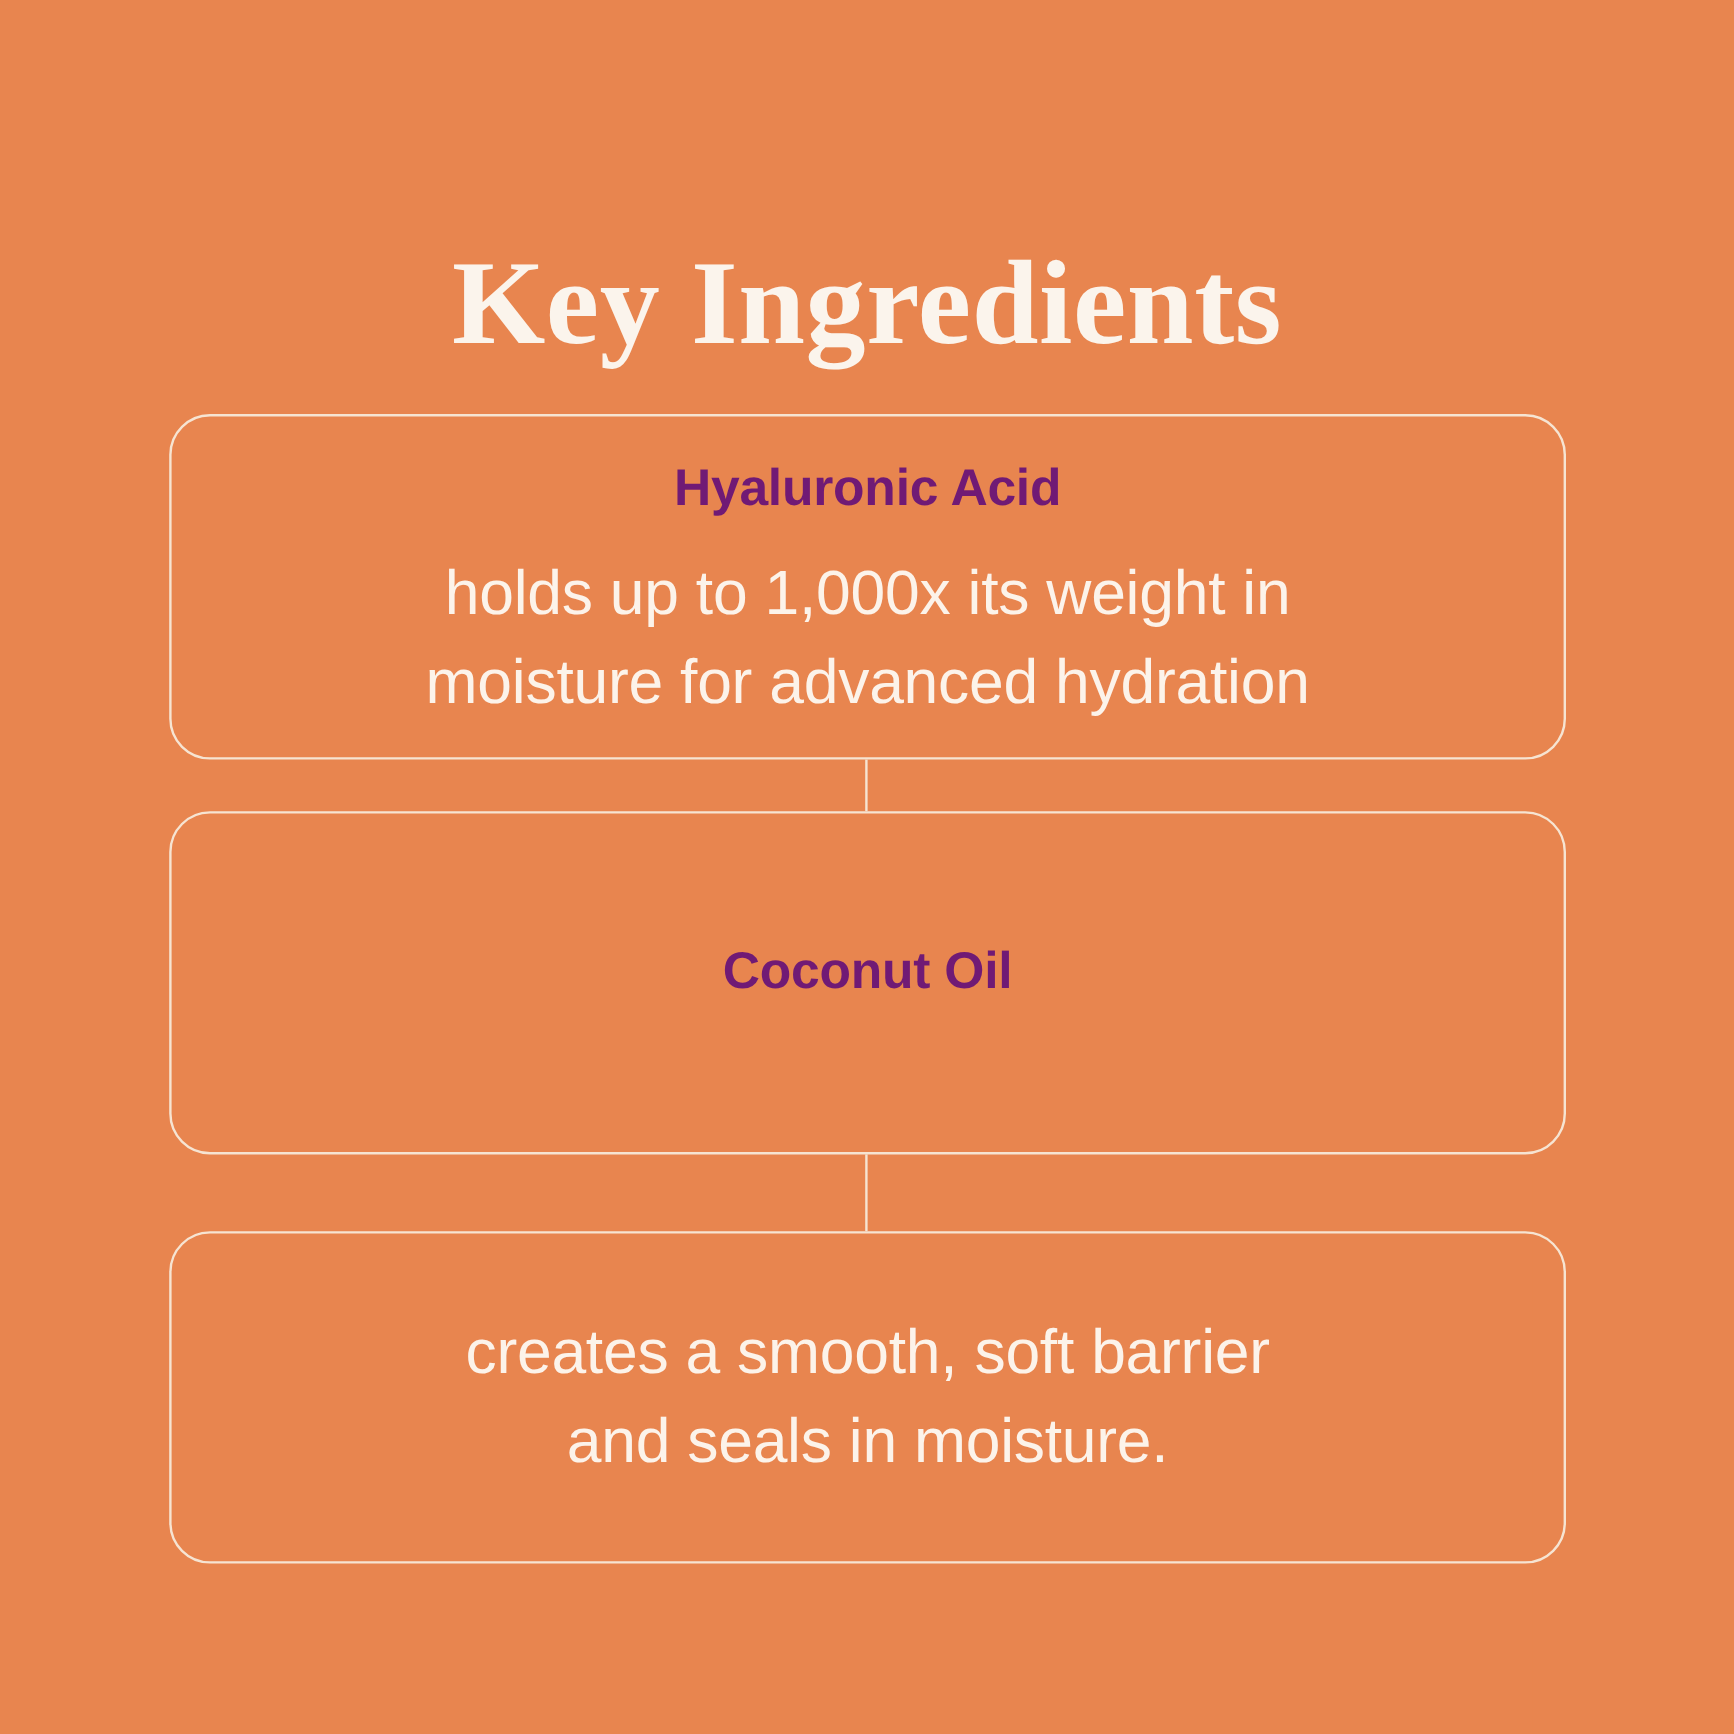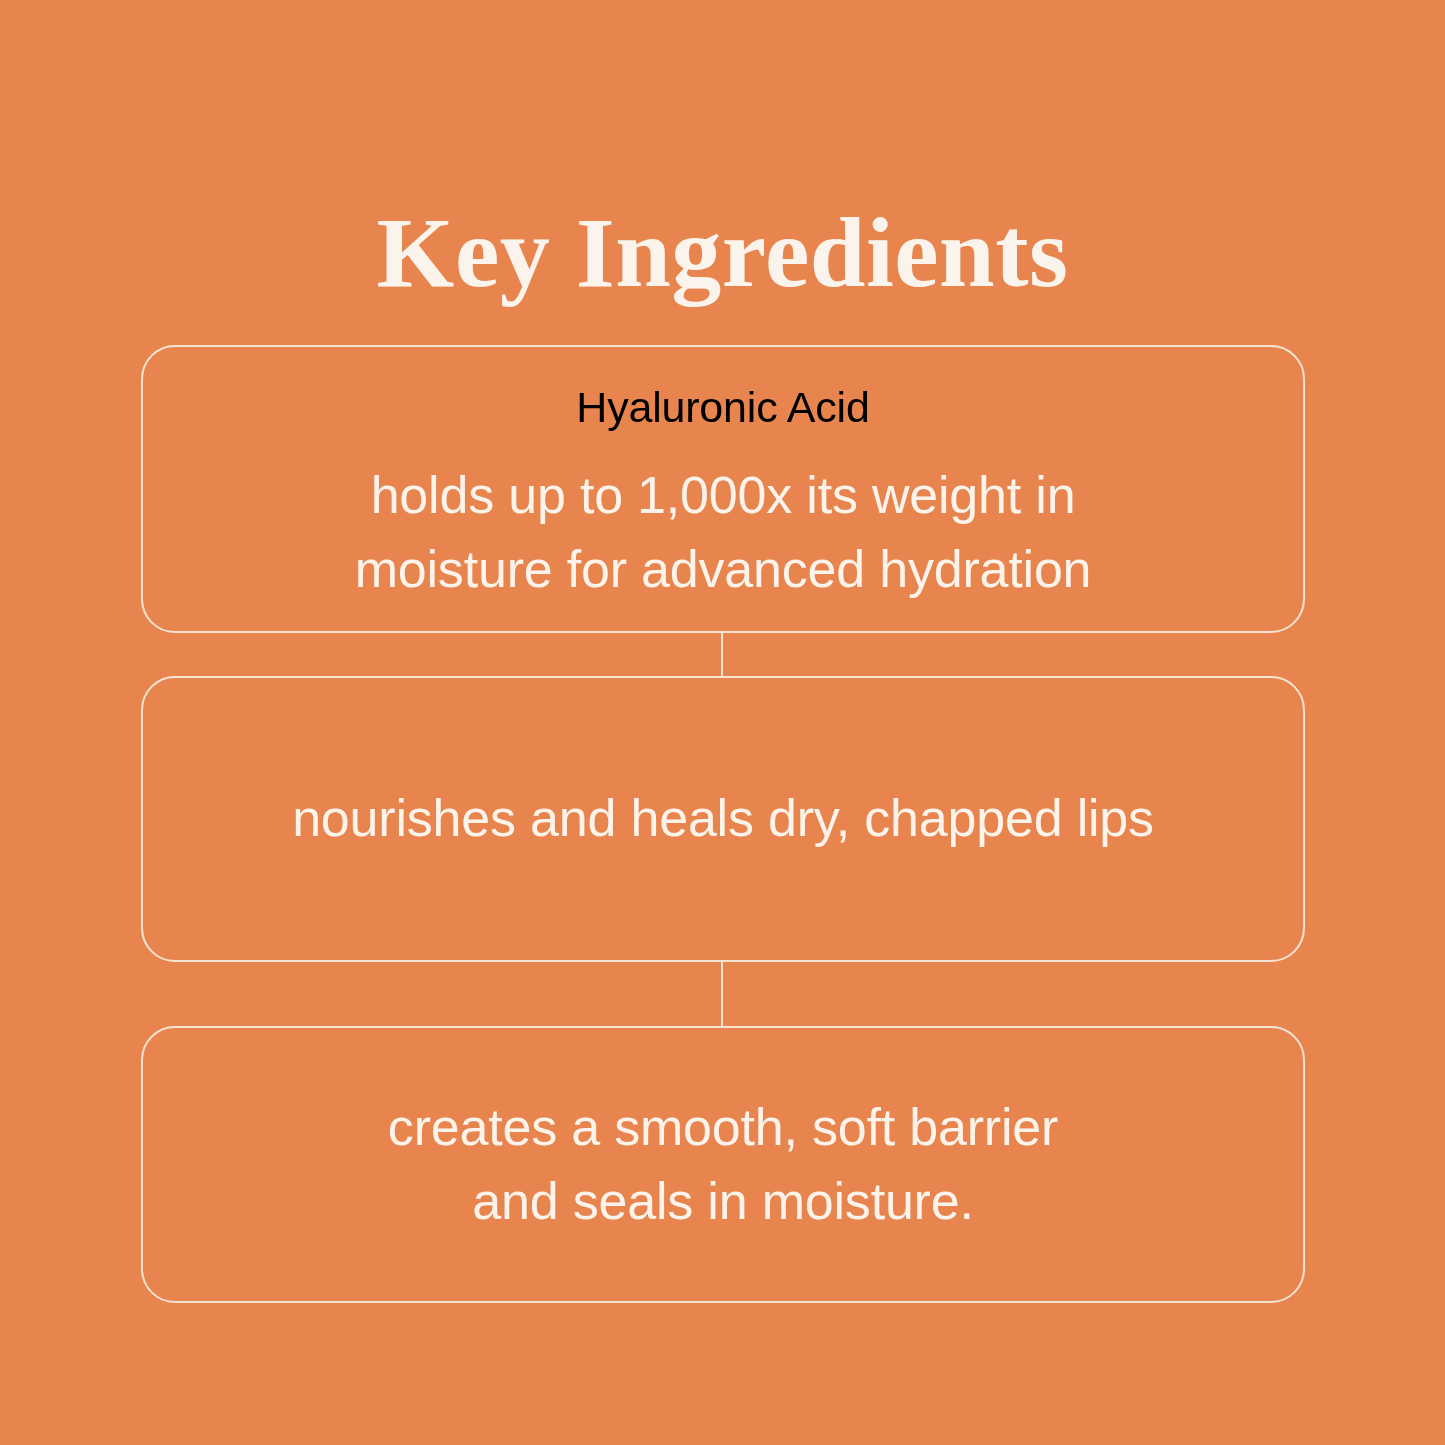--- a/index.html
+++ b/index.html
@@ -60,24 +60,24 @@
     justify-content: center;
     text-align: center;
   }
 
   .card-1 { top: 0px;   height: 288px; }
   .card-2 { top: 331px; height: 286px; }
   .card-3 { top: 681px; height: 277px; }
 
   .card-title {
     font-family: "Liberation Sans", sans-serif;
-    font-weight: 400;
+    font-weight: 700;
     font-size: 43px;
     line-height: 1.2;
-    color: #000000;
+    color: #701a75;
     letter-spacing: -0.2px;
     margin: 11px;
   }
 
   .card-desc {
     font-family: "Liberation Sans", sans-serif;
     font-weight: 400;
     font-size: 52px;
     line-height: 1.42;
     color: #fcf3ea;
@@ -112,21 +112,21 @@
 
     <div class="card card-1">
       <div class="card-title">Hyaluronic Acid</div>
       <div class="card-desc">holds up to 1,000x its weight in
 moisture for advanced hydration</div>
     </div>
 
     <div class="connector connector-1"></div>
 
     <div class="card card-2">
-      <div class="card-desc">nourishes and heals dry, chapped lips</div>
+      <div class="card-title">Coconut Oil</div>
     </div>
 
     <div class="connector connector-2"></div>
 
     <div class="card card-3">
       <div class="card-desc">creates a smooth, soft barrier
 and seals in moisture.</div>
     </div>
 
   </div>

